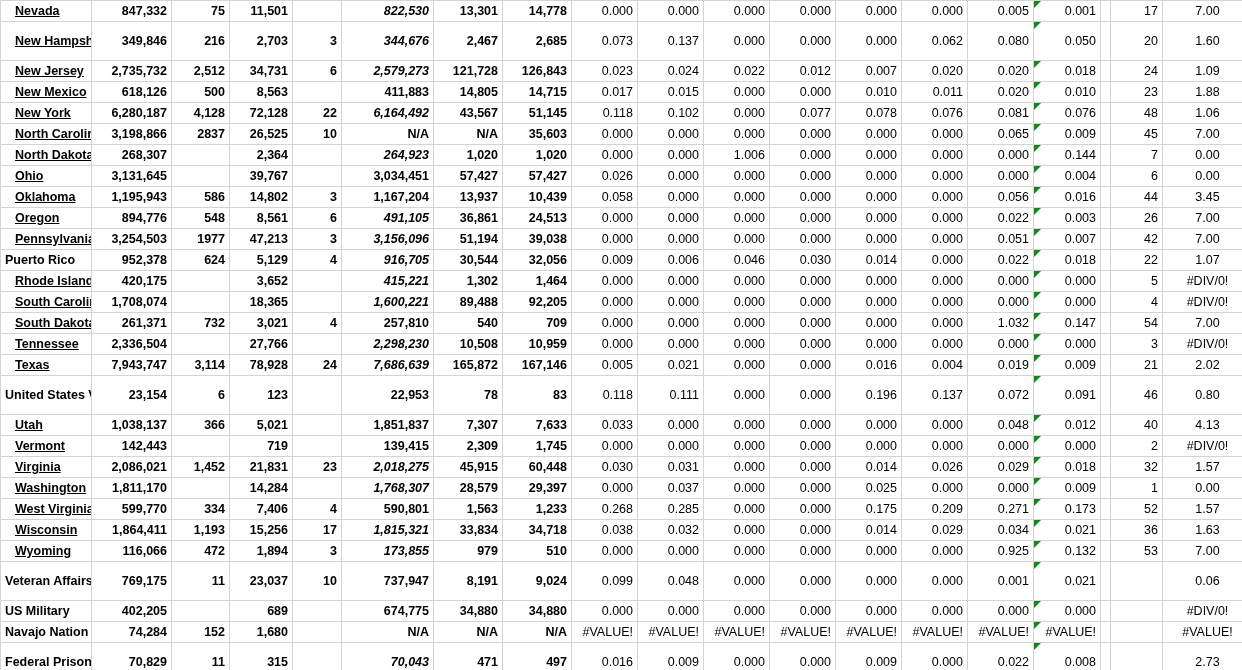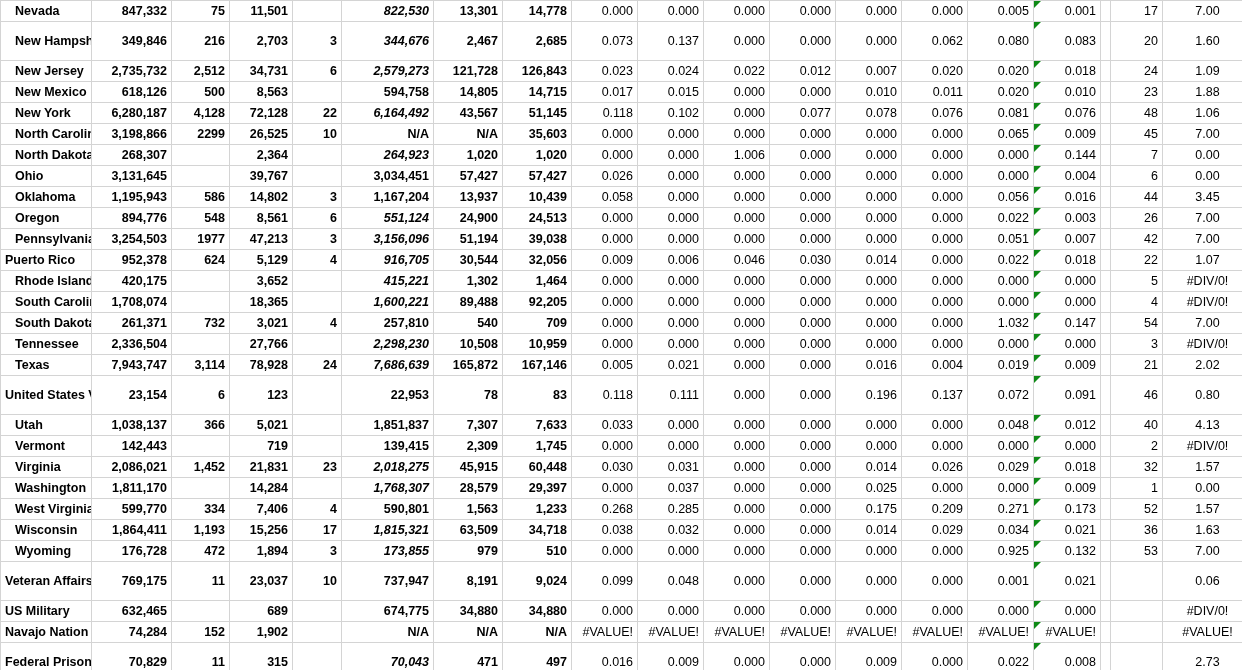--- a/index.html
+++ b/index.html
@@ -43,20 +43,21 @@
   
   td.name{
     text-align:left;
     font-weight:bold;
     padding-left:3px;
     line-height:1.12;
     white-space:normal;
     word-break:normal;
   }
   td.name .lnk{
+    text-decoration:underline;
     text-underline-offset:1px;
     padding-left:10px;
   }
   td.num{ text-align:right; font-weight:bold; }
   td.num.ital{ font-style:italic;text-align:right; }
   td.dec{ text-align:right; font-weight:normal; }
   td.sep{
     background:#000000;
     border-left:1px solid #000;
     border-right:1px solid #000;
@@ -137,21 +138,21 @@
         <td class="num ital">344,676</td>
         <td class="num">2,467</td>
         <td class="num">2,685</td>
         <td class="dec">0.073</td>
         <td class="dec">0.137</td>
         <td class="dec">0.000</td>
         <td class="dec">0.000</td>
         <td class="dec">0.000</td>
         <td class="dec">0.062</td>
         <td class="dec">0.080</td>
-        <td class="dec note">0.083</td>
+        <td class="dec note">0.050</td>
         <td class="sep"></td>
         <td class="rank">20</td>
         <td class="ratio bg-yellow">1.60</td>
       </tr>
       <tr>
         <td class="name"><span class="lnk">New Jersey</span></td>
         <td class="num">2,735,732</td>
         <td class="num">2,512</td>
         <td class="num">34,731</td>
         <td class="num">6</td>
@@ -169,21 +170,21 @@
         <td class="sep"></td>
         <td class="rank">24</td>
         <td class="ratio">1.09</td>
       </tr>
       <tr>
         <td class="name"><span class="lnk">New Mexico</span></td>
         <td class="num">618,126</td>
         <td class="num">500</td>
         <td class="num">8,563</td>
         <td class="num"></td>
-        <td class="num">594,758</td>
+        <td class="num">411,883</td>
         <td class="num">14,805</td>
         <td class="num">14,715</td>
         <td class="dec">0.017</td>
         <td class="dec">0.015</td>
         <td class="dec">0.000</td>
         <td class="dec">0.000</td>
         <td class="dec">0.010</td>
         <td class="dec">0.011</td>
         <td class="dec">0.020</td>
         <td class="dec note">0.010</td>
@@ -208,21 +209,21 @@
         <td class="dec">0.076</td>
         <td class="dec">0.081</td>
         <td class="dec note">0.076</td>
         <td class="sep"></td>
         <td class="rank">48</td>
         <td class="ratio">1.06</td>
       </tr>
       <tr>
         <td class="name"><span class="lnk">North Carolina</span></td>
         <td class="num">3,198,866</td>
-        <td class="num">2299</td>
+        <td class="num">2837</td>
         <td class="num">26,525</td>
         <td class="num">10</td>
         <td class="num">N/A</td>
         <td class="num">N/A</td>
         <td class="num">35,603</td>
         <td class="dec">0.000</td>
         <td class="dec">0.000</td>
         <td class="dec">0.000</td>
         <td class="dec">0.000</td>
         <td class="dec">0.000</td>
@@ -295,22 +296,22 @@
         <td class="sep"></td>
         <td class="rank">44</td>
         <td class="ratio bg-pink">3.45</td>
       </tr>
       <tr>
         <td class="name"><span class="lnk">Oregon</span></td>
         <td class="num">894,776</td>
         <td class="num">548</td>
         <td class="num">8,561</td>
         <td class="num">6</td>
-        <td class="num ital">551,124</td>
-        <td class="num">24,900</td>
+        <td class="num ital">491,105</td>
+        <td class="num">36,861</td>
         <td class="num">24,513</td>
         <td class="dec">0.000</td>
         <td class="dec">0.000</td>
         <td class="dec">0.000</td>
         <td class="dec">0.000</td>
         <td class="dec">0.000</td>
         <td class="dec">0.000</td>
         <td class="dec">0.022</td>
         <td class="dec note">0.003</td>
         <td class="sep"></td>
@@ -590,37 +591,37 @@
         <td class="rank">52</td>
         <td class="ratio bg-yellow">1.57</td>
       </tr>
       <tr>
         <td class="name"><span class="lnk">Wisconsin</span></td>
         <td class="num">1,864,411</td>
         <td class="num">1,193</td>
         <td class="num">15,256</td>
         <td class="num">17</td>
         <td class="num ital">1,815,321</td>
-        <td class="num">63,509</td>
+        <td class="num">33,834</td>
         <td class="num">34,718</td>
         <td class="dec">0.038</td>
         <td class="dec">0.032</td>
         <td class="dec">0.000</td>
         <td class="dec">0.000</td>
         <td class="dec">0.014</td>
         <td class="dec">0.029</td>
         <td class="dec">0.034</td>
         <td class="dec note">0.021</td>
         <td class="sep"></td>
         <td class="rank">36</td>
         <td class="ratio bg-yellow">1.63</td>
       </tr>
       <tr>
         <td class="name"><span class="lnk">Wyoming</span></td>
-        <td class="num">176,728</td>
+        <td class="num">116,066</td>
         <td class="num">472</td>
         <td class="num">1,894</td>
         <td class="num">3</td>
         <td class="num ital">173,855</td>
         <td class="num">979</td>
         <td class="num">510</td>
         <td class="dec">0.000</td>
         <td class="dec">0.000</td>
         <td class="dec">0.000</td>
         <td class="dec">0.000</td>
@@ -648,21 +649,21 @@
         <td class="dec">0.000</td>
         <td class="dec">0.000</td>
         <td class="dec">0.001</td>
         <td class="dec note">0.021</td>
         <td class="sep"></td>
         <td class="rank"></td>
         <td class="ratio">0.06</td>
       </tr>
       <tr>
         <td class="name">US Military</td>
-        <td class="num">632,465</td>
+        <td class="num">402,205</td>
         <td class="num"></td>
         <td class="num">689</td>
         <td class="num"></td>
         <td class="num">674,775</td>
         <td class="num">34,880</td>
         <td class="num">34,880</td>
         <td class="dec">0.000</td>
         <td class="dec">0.000</td>
         <td class="dec">0.000</td>
         <td class="dec">0.000</td>
@@ -671,21 +672,21 @@
         <td class="dec">0.000</td>
         <td class="dec note">0.000</td>
         <td class="sep"></td>
         <td class="rank bg-blue"></td>
         <td class="ratio">#DIV/0!</td>
       </tr>
       <tr>
         <td class="name">Navajo Nation</td>
         <td class="num">74,284</td>
         <td class="num">152</td>
-        <td class="num">1,902</td>
+        <td class="num">1,680</td>
         <td class="num"></td>
         <td class="num">N/A</td>
         <td class="num">N/A</td>
         <td class="num">N/A</td>
         <td class="dec">#VALUE!</td>
         <td class="dec">#VALUE!</td>
         <td class="dec">#VALUE!</td>
         <td class="dec">#VALUE!</td>
         <td class="dec">#VALUE!</td>
         <td class="dec">#VALUE!</td>

